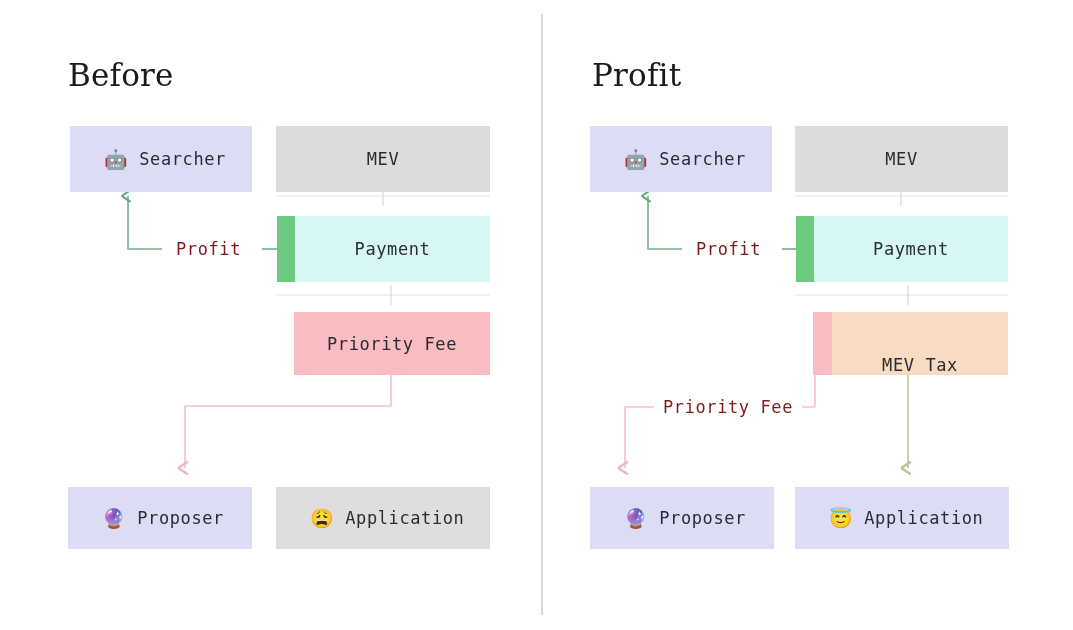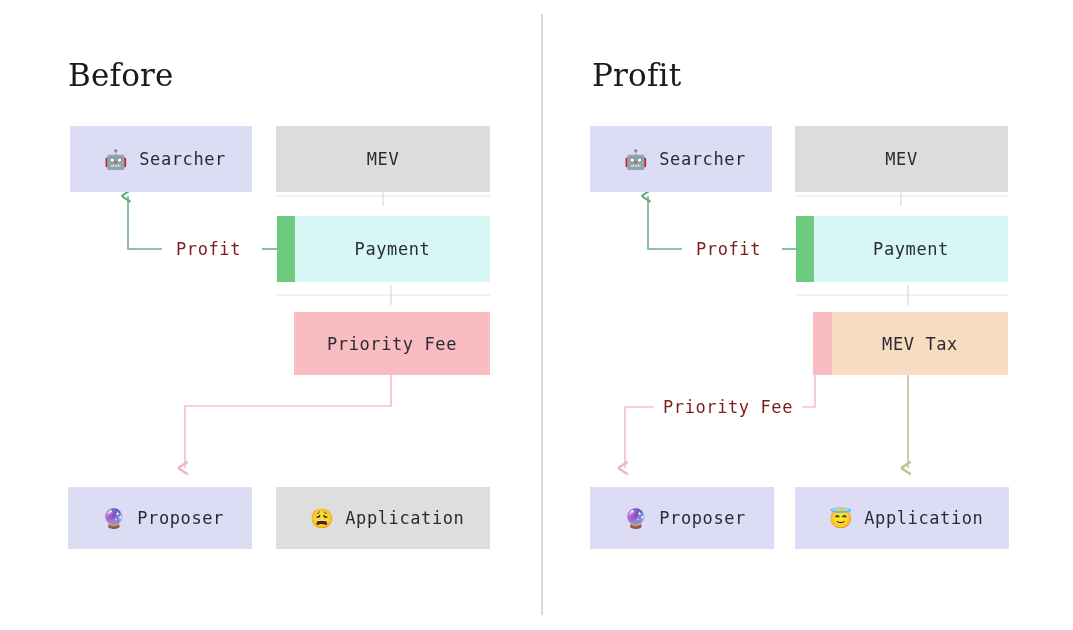--- a/index.html
+++ b/index.html
@@ -188,21 +188,21 @@
   </div>
 
   <div class="bar" style="left:796px; top:216px; width:18px; height:66px; background:#6ccb7f;"></div>
 
   <div class="node" style="left:814px; top:216px; width:194px; height:66px; background:#d6f7f3;">
     <span>Payment</span>
   </div>
 
   <div class="bar" style="left:813px; top:312px; width:19px; height:63px; background:#f9bcc1;"></div>
 
-  <div class="node" style="left:832px; top:312px; width:176px; height:63px; background:#f7dcc2;">
+  <div class="node" style="left:832px; top:312px; width:176px; height:63px; background:#f7dcc2;align-items:flex-end;">
     <span>MEV Tax</span>
   </div>
 
   <div class="edge-label" style="left:687px; top:239px;">Profit</div>
 
   <div class="edge-label" style="left:654px; top:397px;">Priority Fee</div>
 
   <div class="node left-align" style="left:590px; top:487px; width:184px; height:62px; background:#dcdcf5;">
     <span class="emoji">🔮</span>
     <span>Proposer</span>

